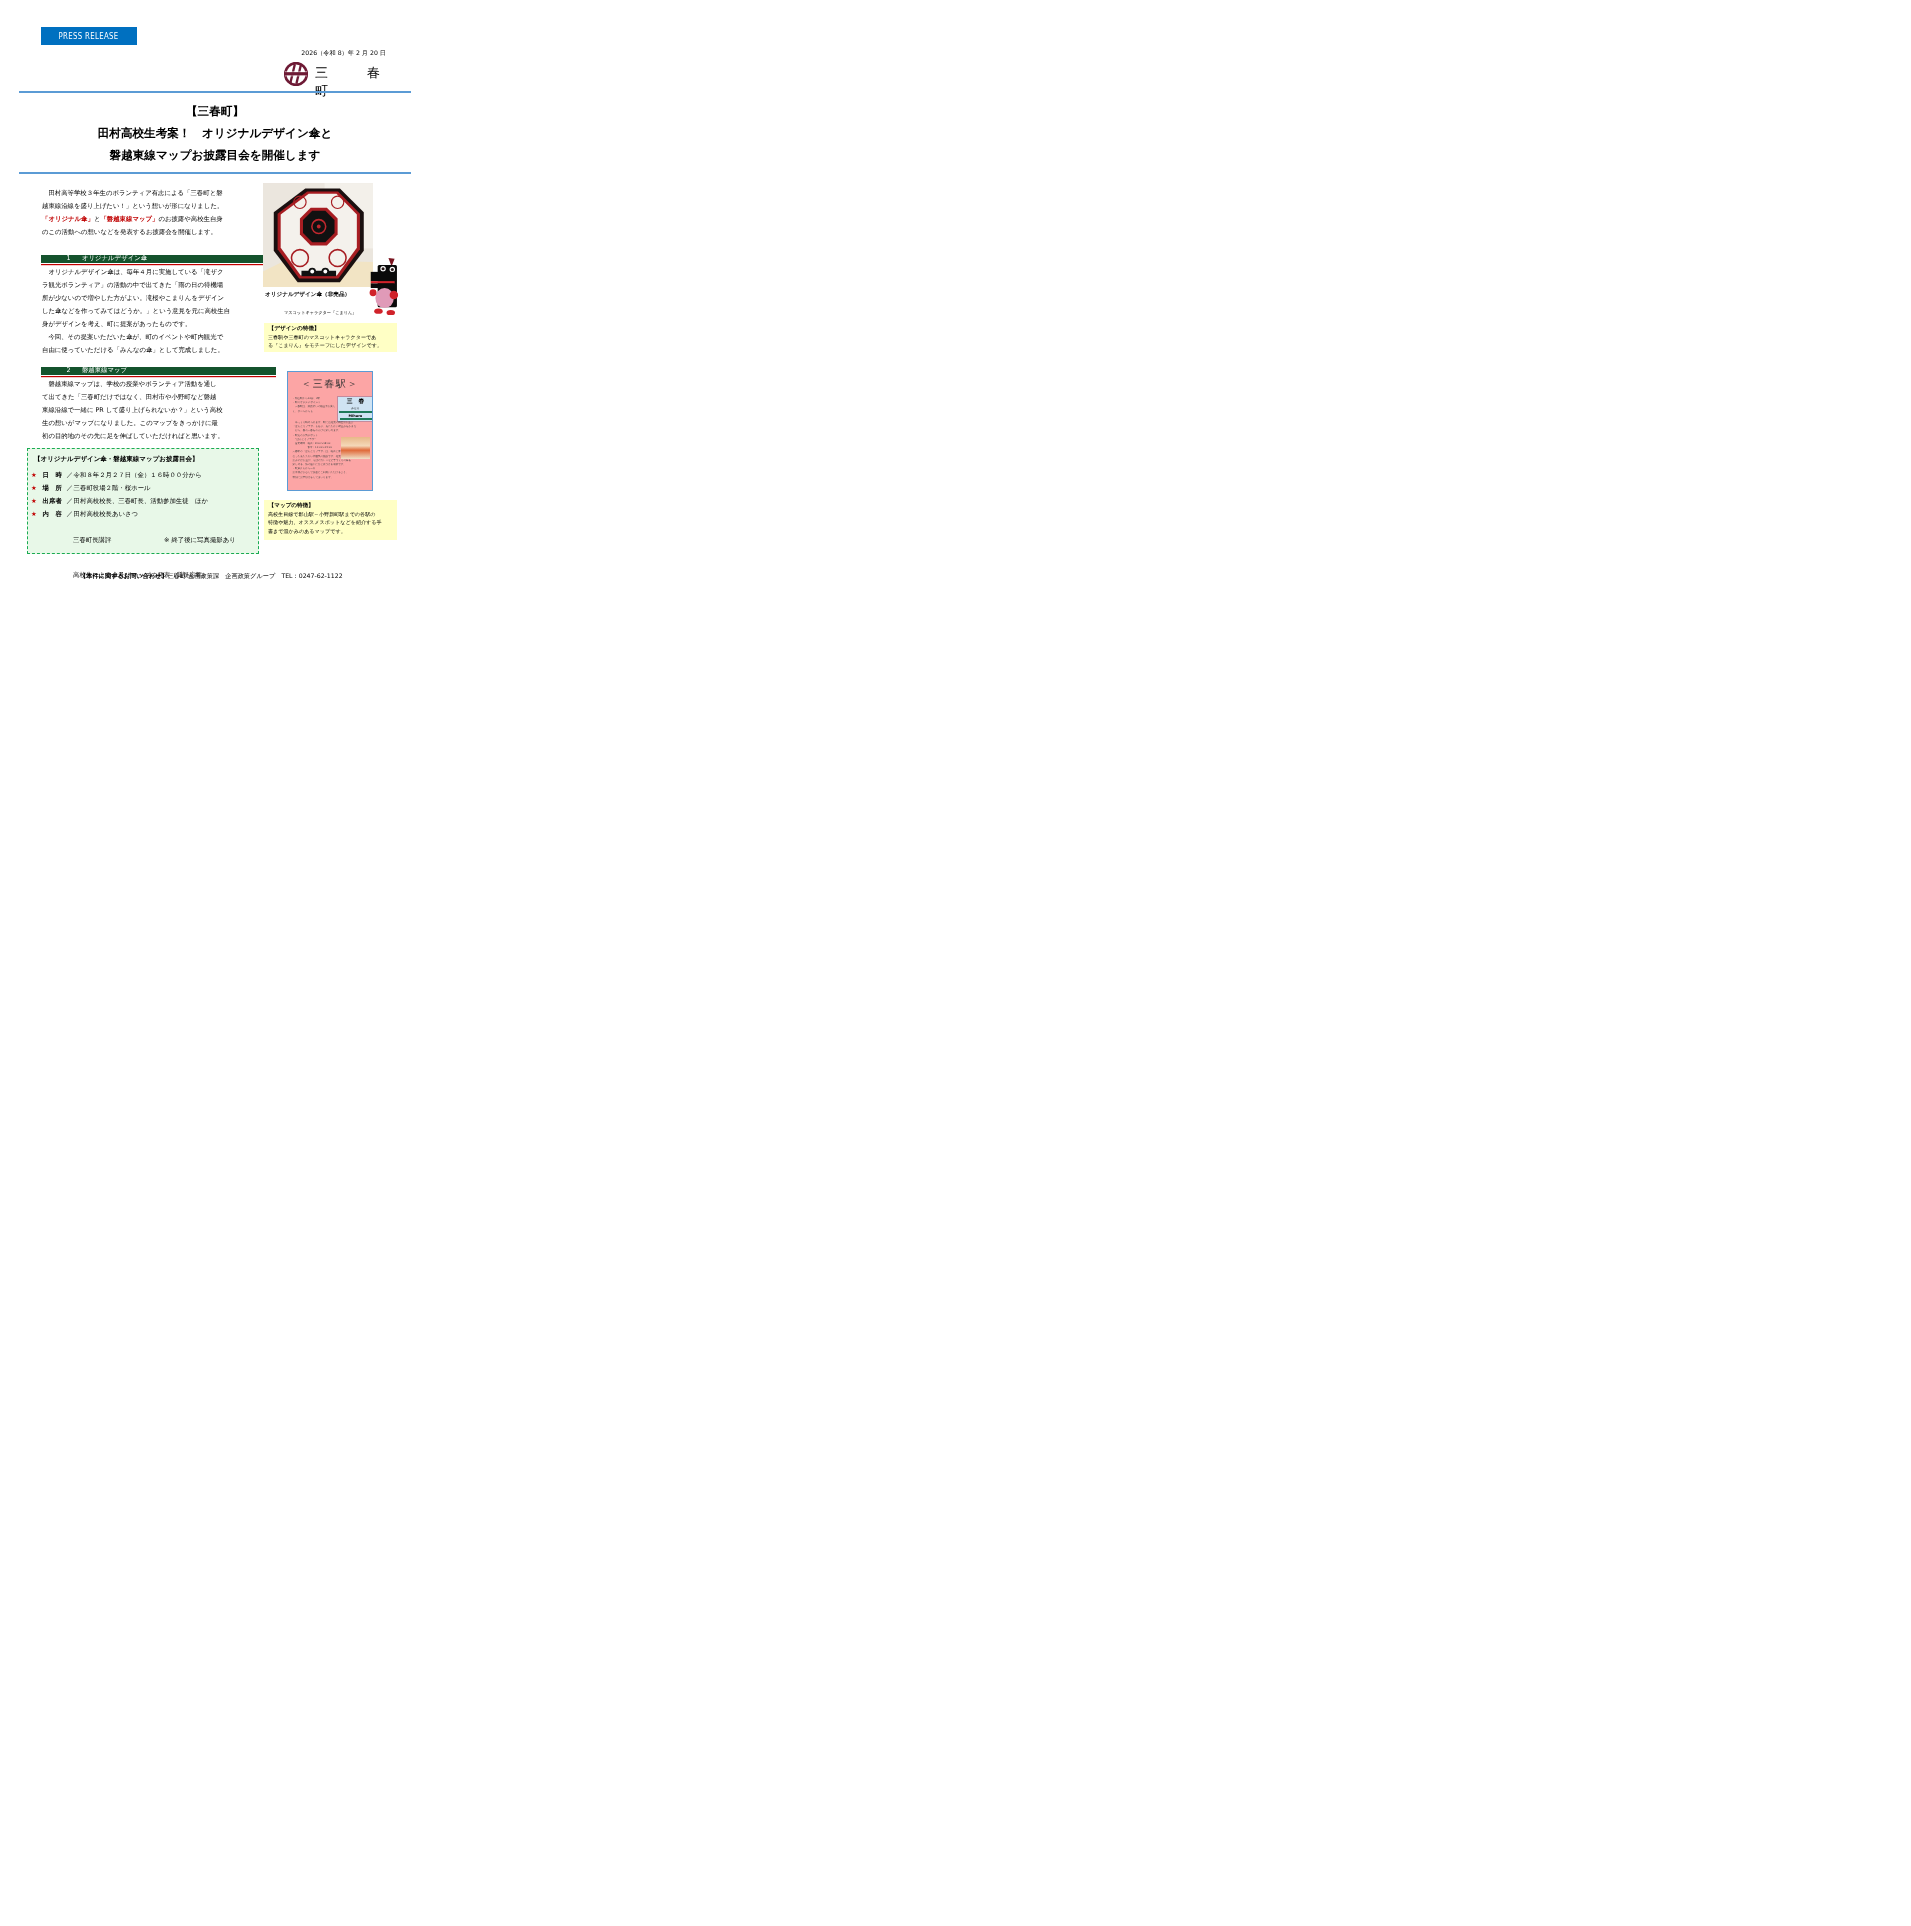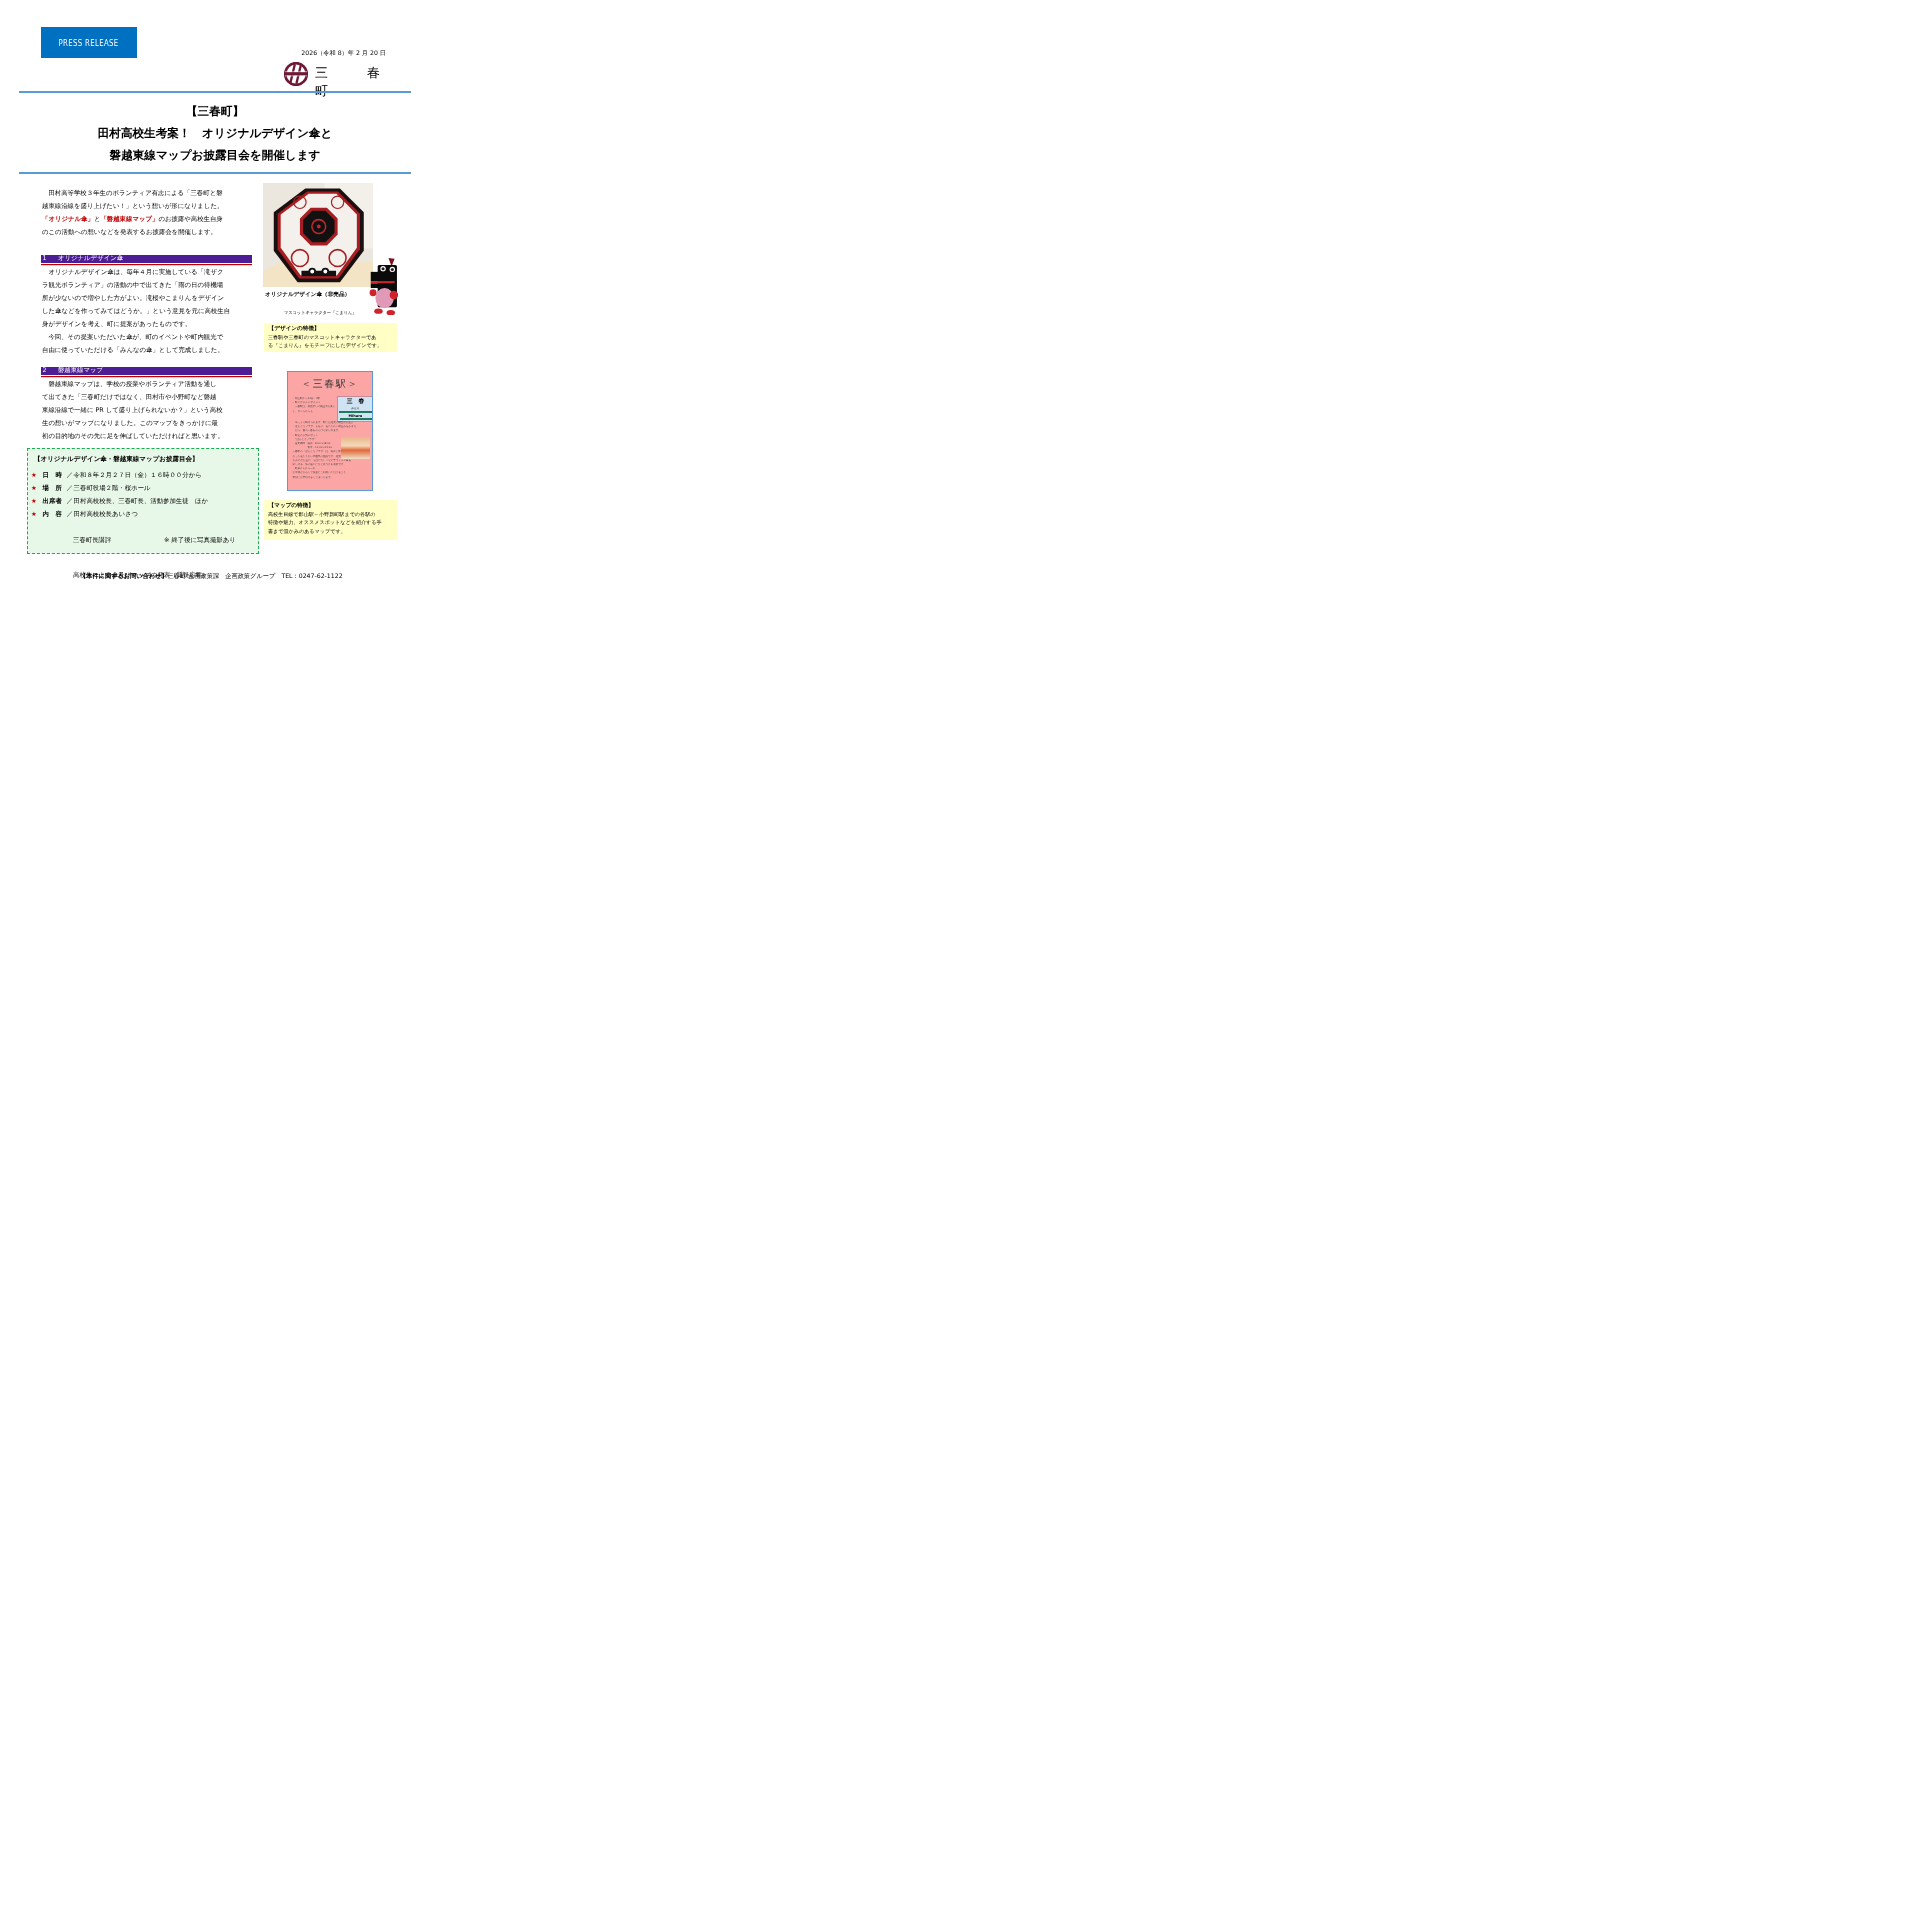--- a/index.html
+++ b/index.html
@@ -1,43 +1,43 @@
 <!DOCTYPE html>
 <html style="font-size:6.2px"><head>
 <meta charset="utf-8">
 <style>
   html, body { margin: 0; padding: 0; background: #ffffff; }
   body { width: 425px; height: 601px; position: relative; overflow: hidden;
          font-family: "DejaVu Sans", "Liberation Sans", sans-serif; color: #000; }
   .abs { position: absolute; }
 
   
-  .press-badge { left: 41px; top: 27px; width: 96px; height: 31px; background: #0070c0;
+  .press-badge { left: 41px; top: 27px; width: 96px; height: 18px; background: #0070c0;
                  color: #fff; font-size: 8.5px; letter-spacing: 0.4px; display: flex;
                  align-items: center; justify-content: center; transform-origin: left center; }
   .press-badge span { display: inline-block; transform: scaleX(0.82); }
   .date { left: 285px; top: 49px; width: 101px; text-align: right; font-size: 6.2px; }
   .logo { left: 284px; top: 62px; width: 24px; height: 24px; }
   .town-name { left: 315px; top: 64px; font-size: 13px; letter-spacing: 13px; }
 
   .rule { left: 19px; width: 392px; height: 1.9px; background: #5b9bd5; }
 
   .title { left: 19px; width: 392px; text-align: center; font-weight: bold; color: #000; }
   .t1 { top: 104px; font-size: 11.6px; }
   .t2 { top: 126px; font-size: 11.6px; }
   .t3 { top: 148px; font-size: 11.6px; }
 
   
   .body { left: 42px; width: 211px; font-size: 6.4px; line-height: 13px; }
   .red { color: #c00000; font-weight: bold; }
   .bold { font-weight: normal; }
 
-  .sec-head { left: 41px; width: 211px; height: 7.7px; background: #4c1d95; color: #fff;
+  .sec-head { left: 41px; width: 211px; height: 7.7px; background: #14532d; color: #fff;
               font-size: 6.4px; line-height: 7.7px; border-bottom: 1.2px solid #fff;
-              box-shadow: 0 1.2px 0 #c00000; }
+              box-shadow: 0 1.2px 0 #c00000; padding-left: 24px; }
   .sec-head .num { display: inline-block; width: 15.4px; padding-left: 1.5px; }
 
   
   .event-box { left: 26.6px; top: 448px; width: 232px; height: 106px; background: #e8f8e8;
                border: 1.2px dashed #1aab52; box-sizing: border-box; }
   .event-title { left: 34px; top: 455px; font-size: 6.5px; font-weight: bold; }
   .event-row { left: 31px; font-size: 6.4px; display: flex; }
   .star { color: #c00000; width: 11.6px; }
   .lbl { font-weight: bold; width: 24px; white-space: pre; }
   .event-row .sep { width: 7px; }

